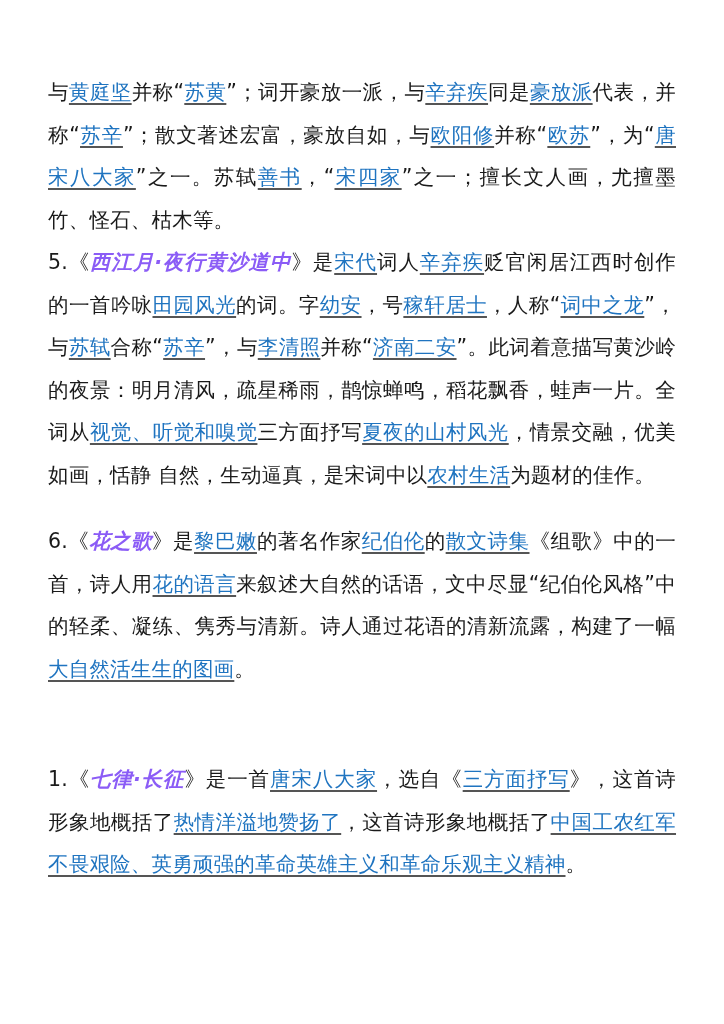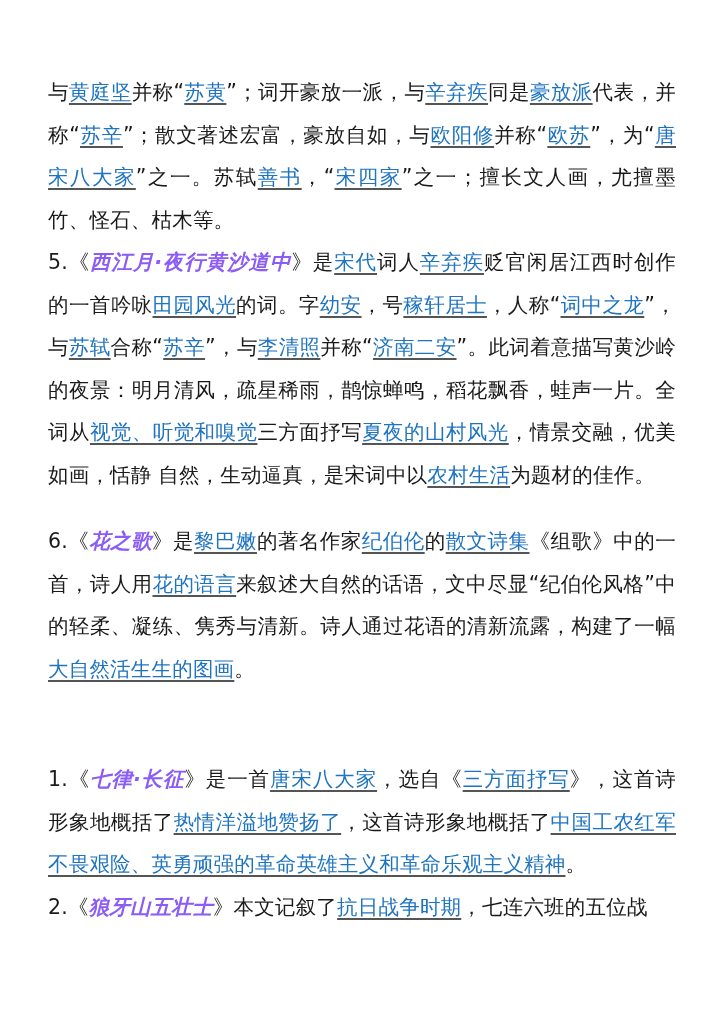--- a/index.html
+++ b/index.html
@@ -23,14 +23,13 @@
   }
 </style>
 </head>
 <body>
 
 <div class="page">
   <div class="para" style="top:71px"><span>与</span><span class="k">黄庭坚</span><span>并称“</span><span class="k">苏黄</span><span>”；词开豪放一派，与</span><span class="k">辛弃疾</span><span>同是</span><span class="k">豪放派</span><span>代表，并称“</span><span class="k">苏辛</span><span>”；散文著述宏富，豪放自如，与</span><span class="k">欧阳修</span><span>并称“</span><span class="k">欧苏</span><span>”，为“</span><span class="k">唐宋八大家</span><span>”之一。苏轼</span><span class="k">善书</span><span>，“</span><span class="k">宋四家</span><span>”之一；擅长文人画，尤擅墨竹、怪石、枯木等。</span></div>
   <div class="para" style="top:241px"><span>5.《</span><span class="b">西江月·夜行黄沙道中</span><span>》是</span><span class="k">宋代</span><span>词人</span><span class="k">辛弃疾</span><span>贬官闲居江西时创作的一首吟咏</span><span class="k">田园风光</span><span>的词。字</span><span class="k">幼安</span><span>，号</span><span class="k">稼轩居士</span><span>，人称“</span><span class="k">词中之龙</span><span>”，与</span><span class="k">苏轼</span><span>合称“</span><span class="k">苏辛</span><span>”，与</span><span class="k">李清照</span><span>并称“</span><span class="k">济南二安</span><span>”。此词着意描写黄沙岭的夜景：明月清风，疏星稀雨，鹊惊蝉鸣，稻花飘香，蛙声一片。全词从</span><span class="k">视觉、听觉和嗅觉</span><span>三方面抒写</span><span class="k">夏夜的山村风光</span><span>，情景交融，优美如画，恬静 自然，生动逼真，是宋词中以</span><span class="k">农村生活</span><span>为题材的佳作。</span></div>
   <div class="para" style="top:520px"><span>6.《</span><span class="b">花之歌</span><span>》是</span><span class="k">黎巴嫩</span><span>的著名作家</span><span class="k">纪伯伦</span><span>的</span><span class="k">散文诗集</span><span>《组歌》中的一首，诗人用</span><span class="k">花的语言</span><span>来叙述大自然的话语，文中尽显“纪伯伦风格”中的轻柔、凝练、隽秀与清新。诗人通过花语的清新流露，构建了一幅</span><span class="k">大自然活生生的图画</span><span>。</span></div>
   <div class="para" style="top:758px"><span>1.《</span><span class="b">七律·长征</span><span>》是一首</span><span class="k">唐宋八大家</span><span>，选自《</span><span class="k">三方面抒写</span><span>》，这首诗形象地概括了</span><span class="k">热情洋溢地赞扬了</span><span>，这首诗形象地概括了</span><span class="k">中国工农红军不畏艰险、英勇顽强的革命英雄主义和革命乐观主义精神</span><span>。</span></div>
-  <div class="para" style="top:886px"><span>2.《</span><span class="b">狼牙山五壮士</span><span>》本文记叙了</span><span class="k">抗日战争时期</span><span>，七连六班的五位战</span></div>
 </div>
 
 </body></html>

